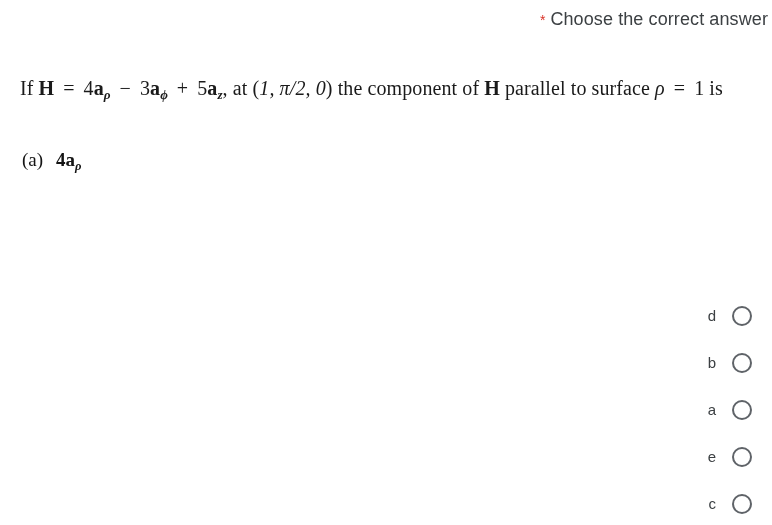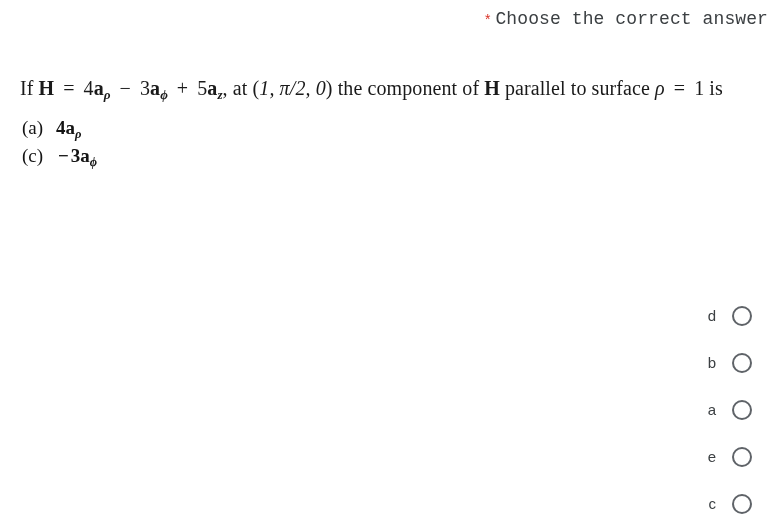--- a/index.html
+++ b/index.html
@@ -30,21 +30,21 @@
     color: #d93025;
     font-size: 14px;
     line-height: 1;
     margin-right: 5px;
     font-family: "Liberation Sans", sans-serif;
   }
   .header-title {
     font-size: 18px;
     color: #3c4043;
     letter-spacing: 0.1px;
-    font-family: Liberation Mono, monospace;
+    font-family: Liberation Sans, sans-serif;
     white-space: nowrap;
   }
 
   
   .question-scan {
     position: absolute;
     left: 0;
     top: 62px;
     width: 772px;
     font-family: "Liberation Serif", serif;
@@ -80,20 +80,21 @@
     left: 22px;
     top: 52px;
     width: 400px;
   }
   .q-option {
     font-size: 19px;
     line-height: 28px;
     height: 28px;
     white-space: nowrap;
     color: #141414;
+    margin-top: 32px;
   }
   .opt-letter {
     display: inline-block;
     min-width: 34px;
   }
   .opt-body {
     font-weight: bold;
   }
   .opt-body .vecsub {
     font-weight: bold;
@@ -144,21 +145,20 @@
 </div>
 
 <div class="question-scan">
 
   <div class="q-stem">
     <span>If</span><span class="sp"></span><span class="vec">H</span><span class="sp-wide"></span><span>=</span><span class="sp-wide"></span><span>4</span><span class="vec">a</span><span class="vecsub">ρ</span><span class="sp-wide"></span><span>−</span><span class="sp-wide"></span><span>3</span><span class="vec">a</span><span class="vecsub">ϕ</span><span class="sp-wide"></span><span>+</span><span class="sp-wide"></span><span>5</span><span class="vec">a</span><span class="vecsub">z</span><span>, at (</span><span class="ital">1, π/2, 0</span><span>) the component of</span><span class="sp"></span><span class="vec">H</span><span class="sp"></span><span>parallel to surface</span><span class="sp"></span><span class="ital">ρ</span><span class="sp-wide"></span><span>=</span><span class="sp-wide"></span><span>1</span><span class="sp"></span><span>is</span>
   </div>
 
   <div class="q-options">
       <div class="q-option"><span class="opt-letter">(a)</span><span class="opt-body"><span>4</span><span class="vec">a</span><span class="vecsub">ρ</span></span></div>
-      <div class="q-option"><span class="opt-letter">(c)</span><span class="opt-body"><span class="opt-plus">−</span><span>3</span><span class="vec">a</span><span class="vecsub">ϕ</span></span></div>
     </div>
 </div>
 
 <div class="answer-list">
     <div class="answer-row">
       <span class="answer-label">d</span>
       <span class="radio-circle"></span>
     </div>
     <div class="answer-row">
       <span class="answer-label">b</span>

